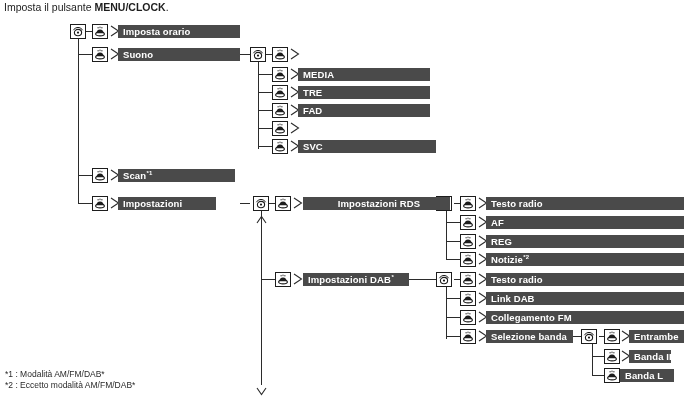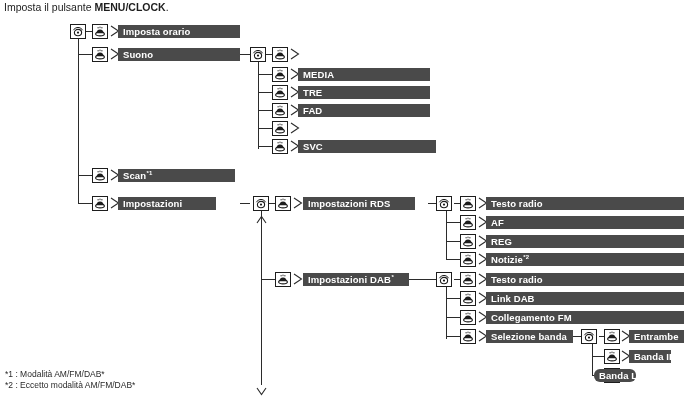--- a/index.html
+++ b/index.html
@@ -491,21 +491,21 @@
   <div class="bar" style="left:298px;top:104px;width:132px;">
     <span class="txt">FAD</span>
   </div>
   <div class="bar" style="left:298px;top:140px;width:138px;">
     <span class="txt">BAL</span>
   </div>
   <div class="bar" style="left:298px;top:140px;width:132px;">
     <span class="txt">SVC</span>
   </div>
 
-  <div class="bar" style="left:303px;top:197px;width:112px;">
+  <div class="bar" style="left:303px;top:197px;width:147px;justify-content:center;">
     <span class="txt">Impostazioni RDS</span>
   </div>
   <div class="bar" style="left:303px;top:273px;width:106px;">
     <span class="txt"><span>Impostazioni DAB</span><sup>*</sup></span>
   </div>
 
   <div class="bar" style="left:486px;top:197px;width:198px;">
     <span class="txt">Testo radio</span>
   </div>
   <div class="bar" style="left:486px;top:216px;width:198px;">
@@ -530,20 +530,20 @@
   <div class="bar" style="left:486px;top:330px;width:87px;">
     <span class="txt">Selezione banda</span>
   </div>
 
   <div class="bar" style="left:629px;top:330px;width:55px;">
     <span class="txt">Entrambe</span>
   </div>
   <div class="bar" style="left:629px;top:350px;width:42px;">
     <span class="txt">Banda III</span>
   </div>
-  <div class="bar" style="left:594px;top:369px;width:42px;border-radius:6px;">
+  <div class="bar" style="left:620px;top:369px;width:54px;">
     <span class="txt">Banda L</span>
   </div>
 
   <div class="footnotes fn1">*1 : Modalità AM/FM/DAB*</div>
   <div class="footnotes fn2">*2 : Eccetto modalità AM/FM/DAB*</div>
 
 </div>
 
 </body></html>

